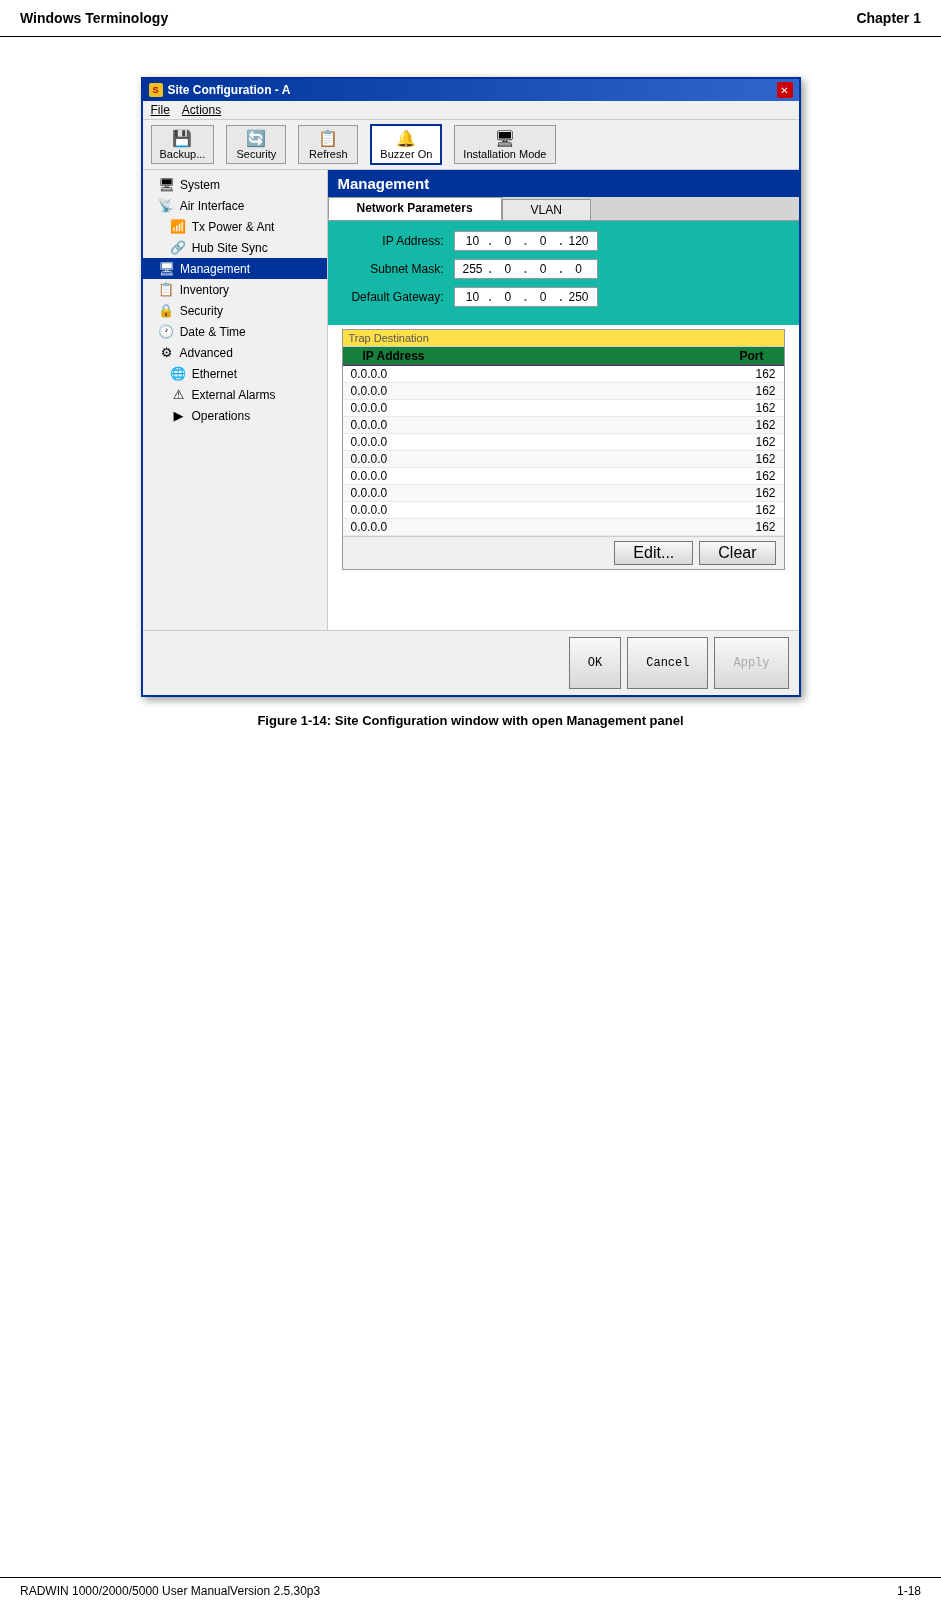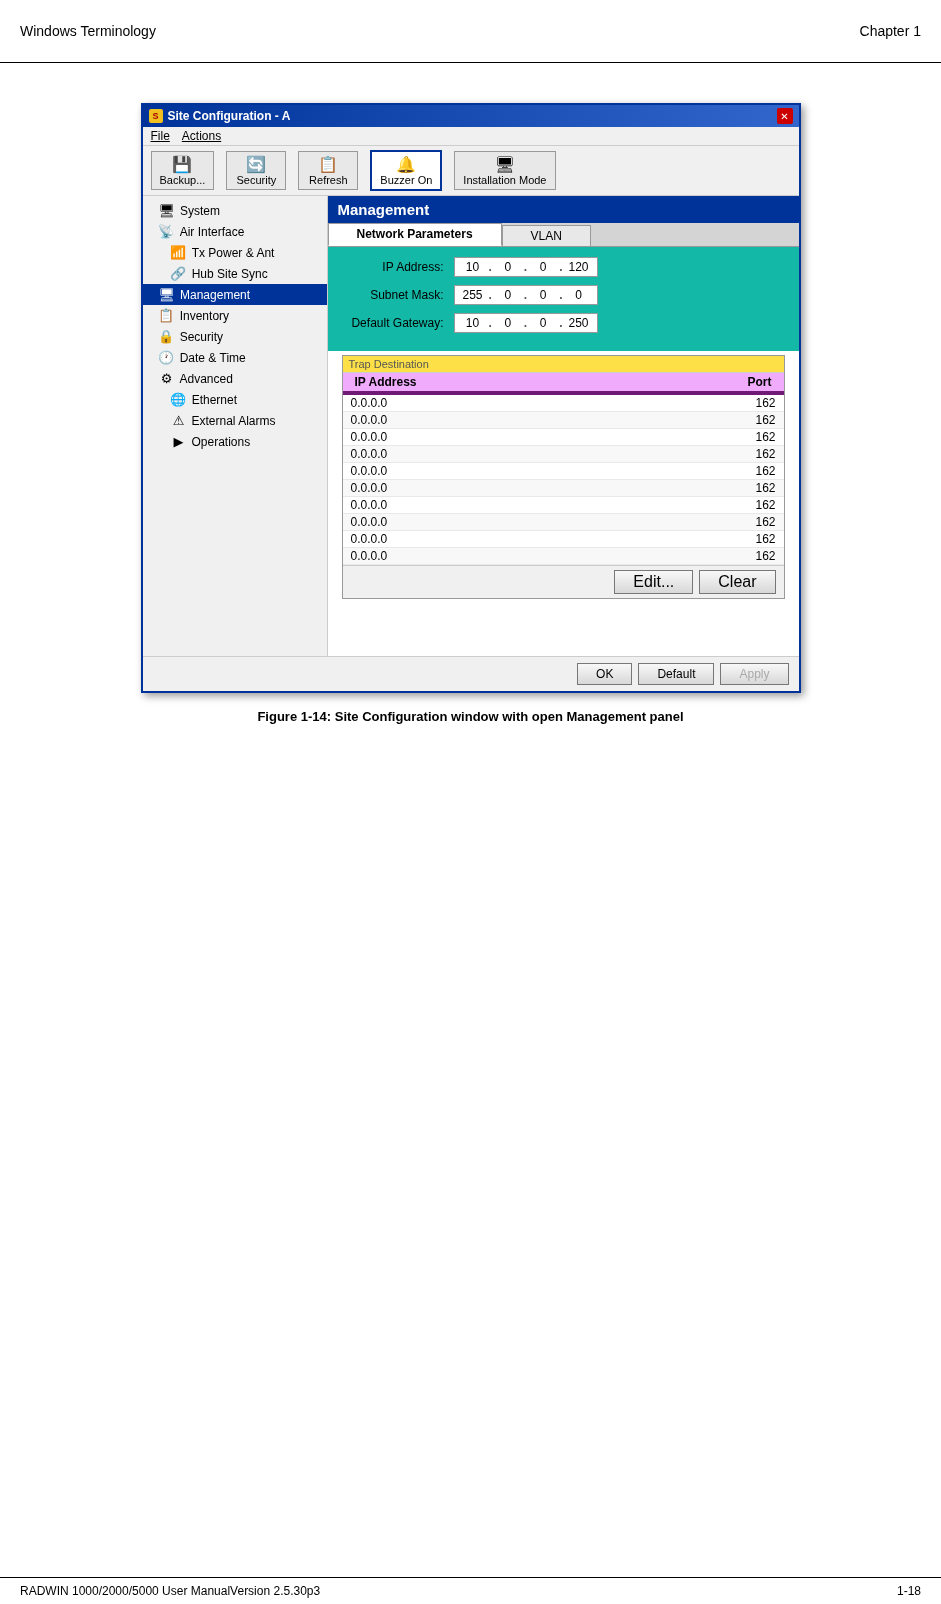--- a/index.html
+++ b/index.html
@@ -9,23 +9,23 @@
       background: #fff;
       color: #000;
       width: 941px;
       min-height: 1604px;
     }
 
     
     .page-header {
       display: flex;
       justify-content: space-between;
-      padding: 23px 20px;
+      padding: 10px 20px;
       border-bottom: 1px solid #000;
-      font-weight: normal;
+      font-weight: bold;
       font-size: 14px;
     }
 
     
     .page-content {
       display: flex;
       flex-direction: column;
       align-items: center;
       padding: 40px 20px 20px;
     }
@@ -245,23 +245,23 @@
       padding: 2px 6px;
       background: #fde047;
       border-bottom: 1px solid #ccc;
     }
     .trap-table {
       width: 100%;
       border-collapse: collapse;
       font-size: 12px;
     }
     .trap-table th {
-      background: #f0abfc;
-      border-bottom: 4px solid #701a75;
-      padding: 2px 12px;
+      background: #15803d;
+      border-bottom: 1px solid #701a75;
+      padding: 2px 20px;
       text-align: left;
       font-weight: bold;
     }
     .trap-table th.right { text-align: right; }
     .trap-table td {
       padding: 1px 8px;
       border-bottom: 1px solid #e8e8e8;
     }
     .trap-table td.right { text-align: right; }
     .trap-table tr:nth-child(even) { background: #f8f8f8; }
@@ -280,26 +280,27 @@
     .dialog-footer {
       display: flex;
       justify-content: flex-end;
       padding: 6px 10px;
       gap: 6px;
       background: #f0f0f0;
       border-top: 1px solid #ccc;
     }
 
     .btn {
-      padding: 3px 18px;
+      padding: 18px 18px;
       font-size: 12px;
       border: 1px solid #777;
       background: linear-gradient(to bottom, #f8f8f8, #d8d8d8);
       cursor: pointer;
       min-width: 50px;
+      font-family: Liberation Mono, monospace;
     }
     .btn:disabled { color: #aaa; cursor: default; }
     .btn-small {
       padding: 2px 18px;
       font-size: 16px;
       border: 1px solid #777;
       background: linear-gradient(to bottom, #f8f8f8, #d8d8d8);
       cursor: pointer;
     }
     .btn-small:disabled { color: #aaa; cursor: default; }
@@ -542,21 +543,21 @@
         </div>
 
       </div>
     </div>
 
     <div class="dialog-footer">
       <button class="btn">
         <span>OK</span>
       </button>
       <button class="btn">
-        <span>Default</span>
+        <span>Cancel</span>
       </button>
       <button class="btn" disabled="">
         <span>Apply</span>
       </button>
     </div>
 
   </div>
 
   <div class="figure-caption">Figure 1-14: Site Configuration window with open Management panel</div>
 

